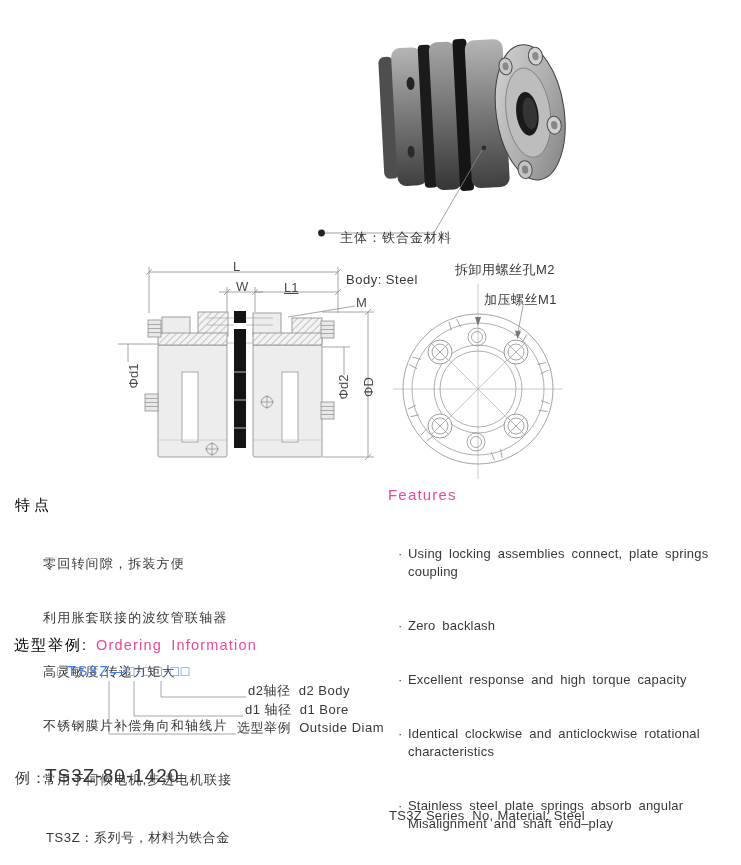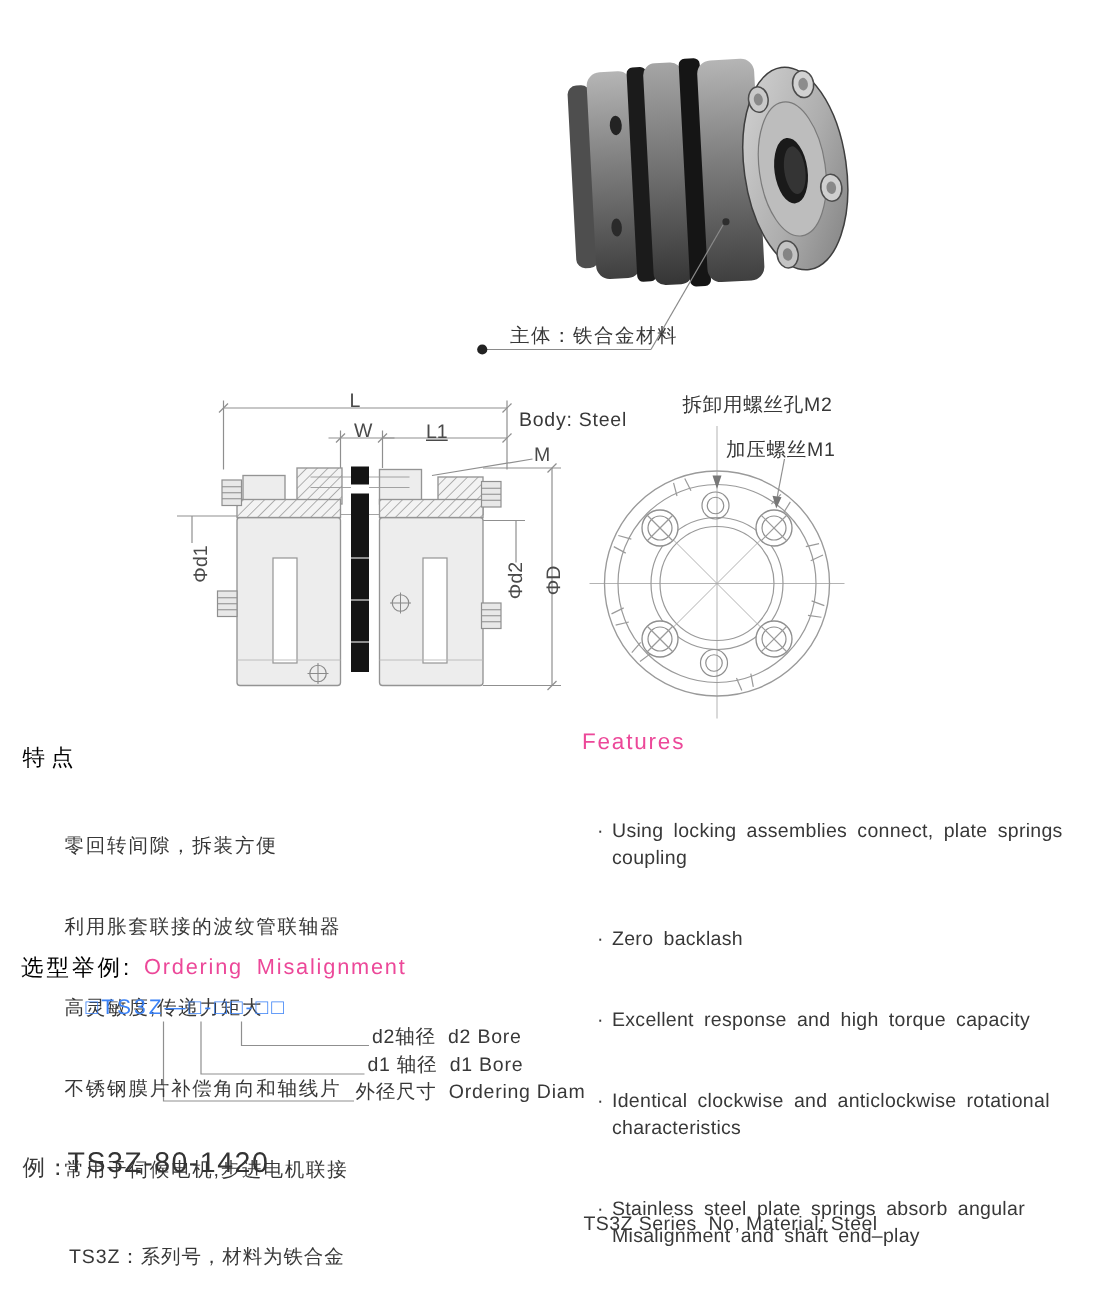--- a/index.html
+++ b/index.html
@@ -229,21 +229,21 @@
       <polygon points="517.5,339 515,330.5 521,331.5" fill="#777"></polygon>
     </g>
 
     <g stroke="#8f8f8f" stroke-width="0.8" fill="none">
       <path d="M109,681 V734 H236"></path>
       <path d="M134,681 V716 H243"></path>
       <path d="M161,681 V697 H246"></path>
     </g>
   </svg>
 
-  <span class="abs callout-cn" style="left:340px;top:215px;">主体：铁合金材料</span>
+  <span class="abs callout-cn" style="left:340px;top:229px;">主体：铁合金材料</span>
   <span class="abs callout-en" style="left:346px;top:236px;margin-top:36px;">Body: Steel</span>
 
   <span class="abs dim" style="left:233px;top:259px;">L</span>
   <span class="abs dim" style="left:236px;top:279px;">W</span>
   <span class="abs dim" style="left:284px;top:280px;text-decoration:underline;">L1</span>
   <span class="abs dim" style="left:356px;top:295px;">M</span>
   <span class="vlabel" style="left:114px;top:368px;">Φd1</span>
   <span class="vlabel" style="left:324px;top:379px;">Φd2</span>
   <span class="vlabel" style="left:349px;top:379px;">ΦD</span>
 
@@ -263,25 +263,25 @@
   <div class="abs en-list" style="left:398px;top:509px;">
     <div class="li">Using locking assemblies connect, plate springs coupling</div>
     <div class="li">Zero backlash</div>
     <div class="li">Excellent response and high torque capacity</div>
     <div class="li">Identical clockwise and anticlockwise rotational characteristics</div>
     <div class="li">Stainless steel plate springs absorb angular Misalignment and shaft end–play</div>
     
   </div>
 
   <span class="abs sec-title-cn" style="left:14px;top:636px;letter-spacing:2px;">选型举例:</span>
-  <span class="abs sec-title-en" style="left:96px;top:637px;font-size:14.5px;word-spacing:4px;">Ordering Misalignment</span>
+  <span class="abs sec-title-en" style="left:96px;top:637px;font-size:14.5px;word-spacing:4px;">Ordering Information</span>
   <span class="abs model-code" style="left:45px;top:663px;">□TS3Z—□-□□-□□</span>
-  <span class="abs ord-callout" style="left:248px;top:682px;">d2轴径  d2 Bore</span>
+  <span class="abs ord-callout" style="left:248px;top:682px;">d2轴径  d2 Body</span>
   <span class="abs ord-callout" style="left:245px;top:701px;">d1 轴径  d1 Bore</span>
-  <span class="abs ord-callout" style="left:237px;top:719px;">外径尺寸  Ordering Diam</span>
+  <span class="abs ord-callout" style="left:237px;top:719px;">选型举例  Outside Diam</span>
 
   <span class="abs ex-label" style="left:15px;top:769px;">例：</span>
   <span class="abs ex-model" style="left:45px;top:765px;">TS3Z-80-1420</span>
   <div class="abs ex-lines" style="left:46px;top:789px;">
     <div>TS3Z：系列号，材料为铁合金</div>
     
     
     
   </div>
 

